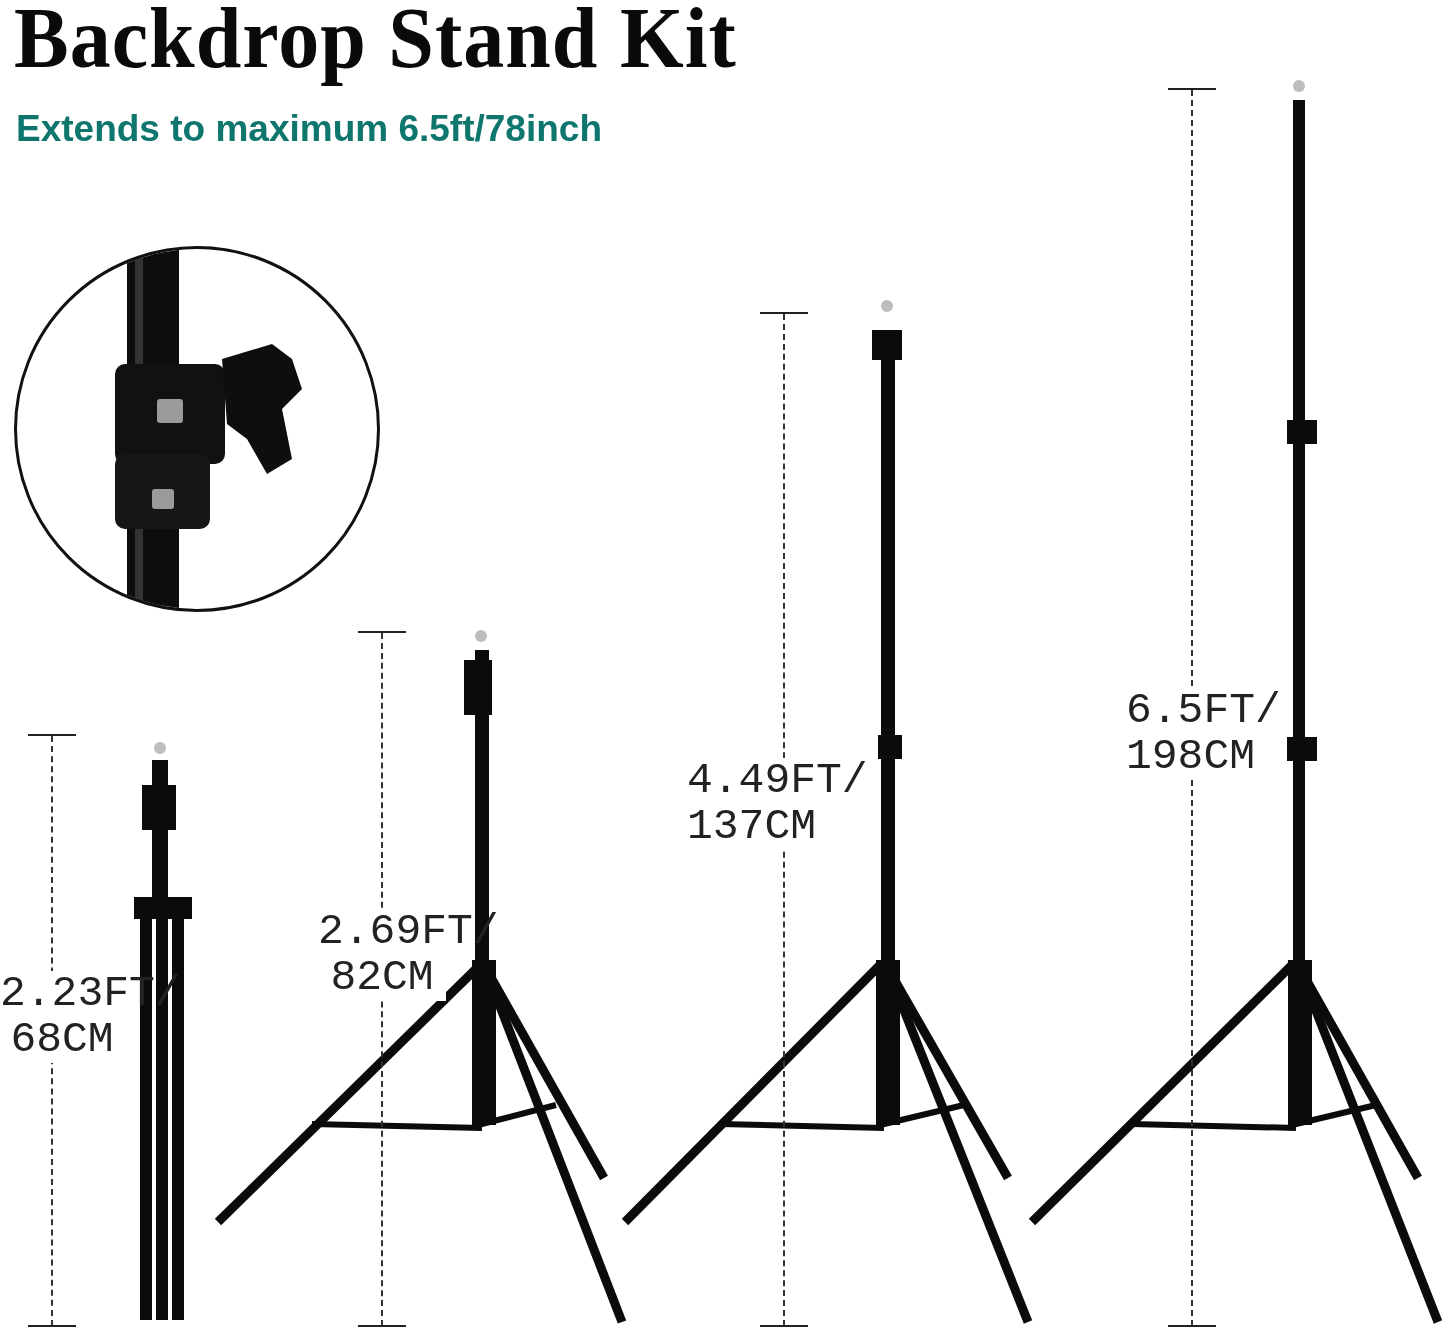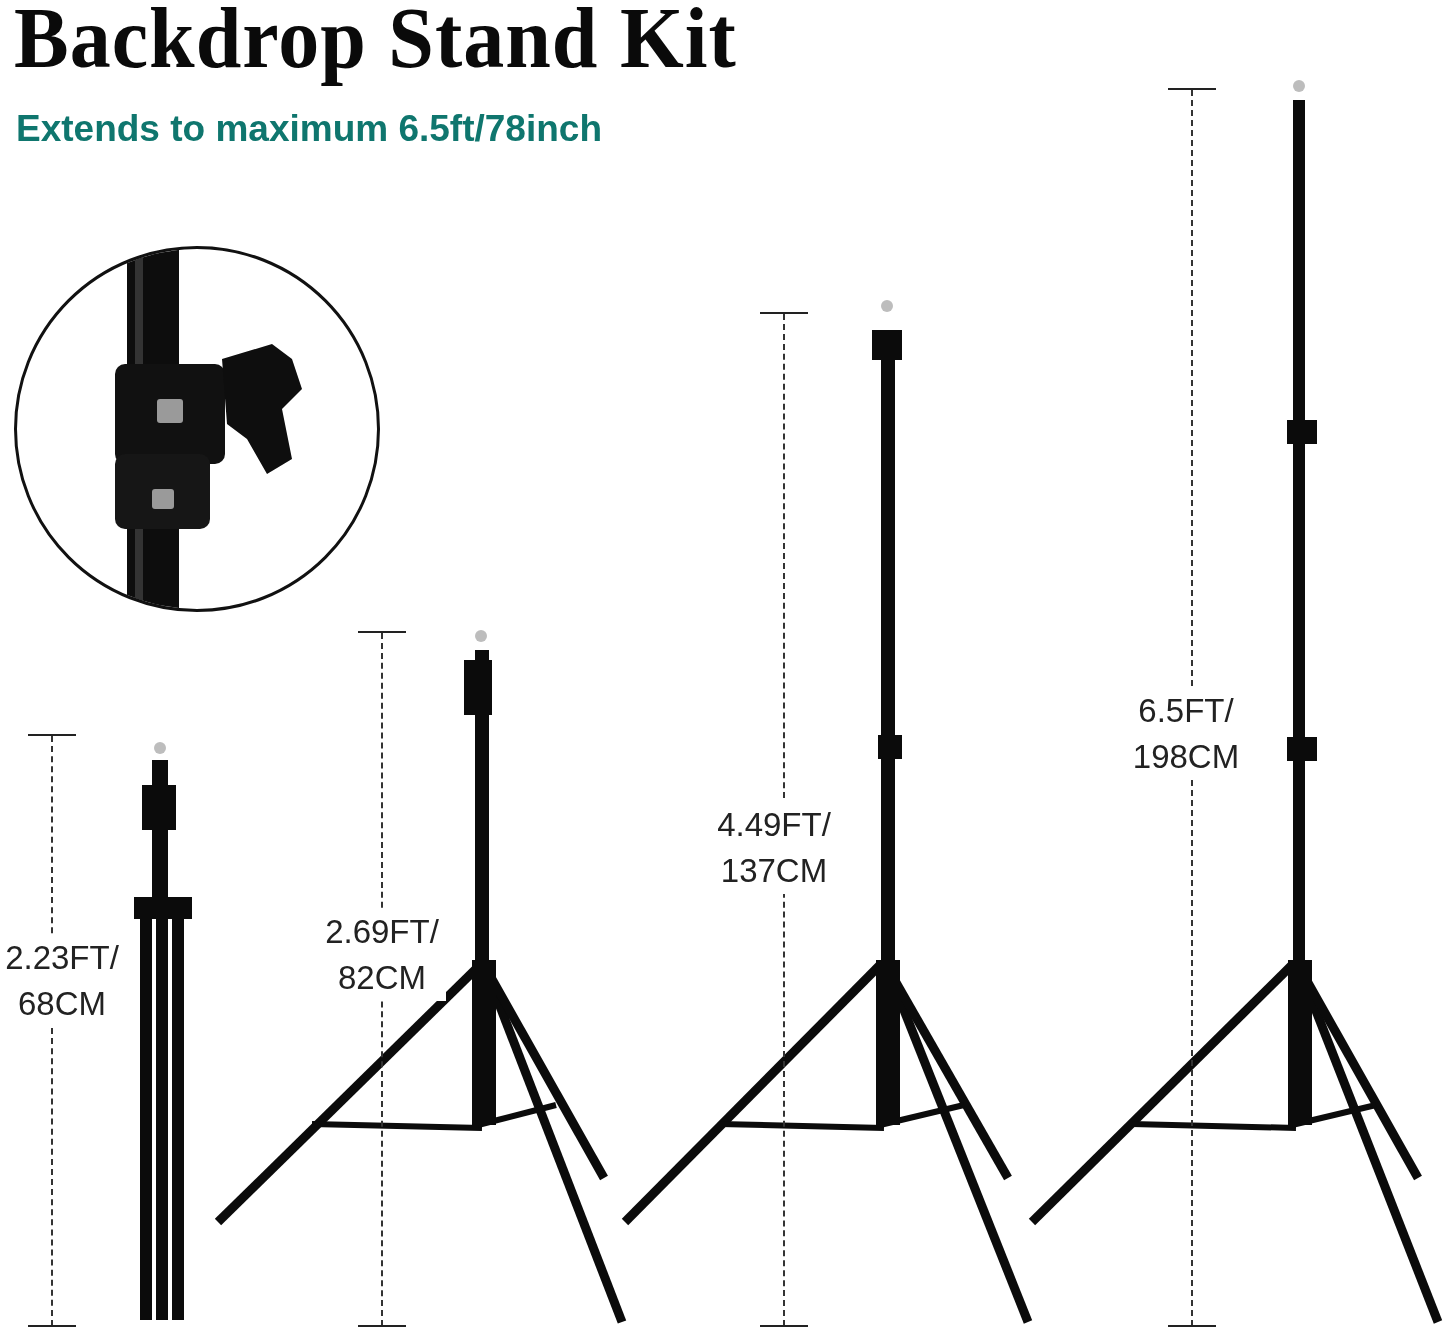--- a/index.html
+++ b/index.html
@@ -1,21 +1,21 @@
 <!DOCTYPE html>
 <html><head>
 <meta charset="utf-8">
 <style>
   html,body{margin:0;padding:0;background:#ffffff;}
   body{width:1445px;height:1334px;position:relative;overflow:hidden;font-family:"Liberation Sans",sans-serif;color:#111;}
   .title{position:absolute;left:14px;top:-8px;font-family:"Liberation Serif","DejaVu Serif",serif;font-weight:bold;font-size:82px;letter-spacing:1px;color:#0a0a0a;white-space:nowrap;transform:scaleY(1.05);}
   .subtitle{position:absolute;left:16px;top:108px;font-family:"Liberation Sans",sans-serif;font-weight:bold;font-size:37px;color:#0f766e;white-space:nowrap;}
   .dim{position:absolute;border-left:2px dashed #333;width:0;}
   .cap{position:absolute;height:2px;background:#222;width:48px;}
-  .label{position:absolute;font-family:Liberation Sans, sans-serif;font-size:33px;line-height:46px;text-align:center;color:#222;background:#fff;white-space:nowrap;}
+  .label{position:absolute;font-family:Liberation Mono, monospace;font-size:43px;line-height:46px;text-align:center;color:#222;background:#fff;white-space:nowrap;}
   .circle{position:absolute;left:14px;top:246px;width:360px;height:360px;border-radius:50%;border:3px solid #111;background:#fff;overflow:hidden;}
   svg{position:absolute;left:0;top:0;}
 </style>
 </head>
 <body>
 
 <div class="title">Backdrop Stand Kit</div>
 <div class="subtitle">Extends to maximum 6.5ft/78inch</div>
 
 <div class="circle">
@@ -86,28 +86,28 @@
 <div class="cap" style="left:358px;top:1325px;"></div>
 
 <div class="cap" style="left:760px;top:312px;"></div>
 <div class="dim" style="left:783px;top:314px;height:1012px;"></div>
 <div class="cap" style="left:760px;top:1325px;"></div>
 
 <div class="cap" style="left:1168px;top:88px;"></div>
 <div class="dim" style="left:1191px;top:90px;height:1236px;"></div>
 <div class="cap" style="left:1168px;top:1325px;"></div>
 
-<div class="label" style="left:0px;top:935px;width:124px;">
+<div class="label" style="left:0px;top:971px;width:124px;">
   <div>2.23FT/</div>
   <div>68CM</div>
 </div>
 <div class="label" style="left:318px;top:909px;width:128px;">
   <div>2.69FT/</div>
   <div>82CM</div>
 </div>
-<div class="label" style="left:710px;top:758px;width:128px;margin-top:44px;">
+<div class="label" style="left:687px;top:758px;width:128px;">
   <div>4.49FT/</div>
   <div>137CM</div>
 </div>
 <div class="label" style="left:1126px;top:688px;width:120px;">
   <div>6.5FT/</div>
   <div>198CM</div>
 </div>
 
 </body></html>

